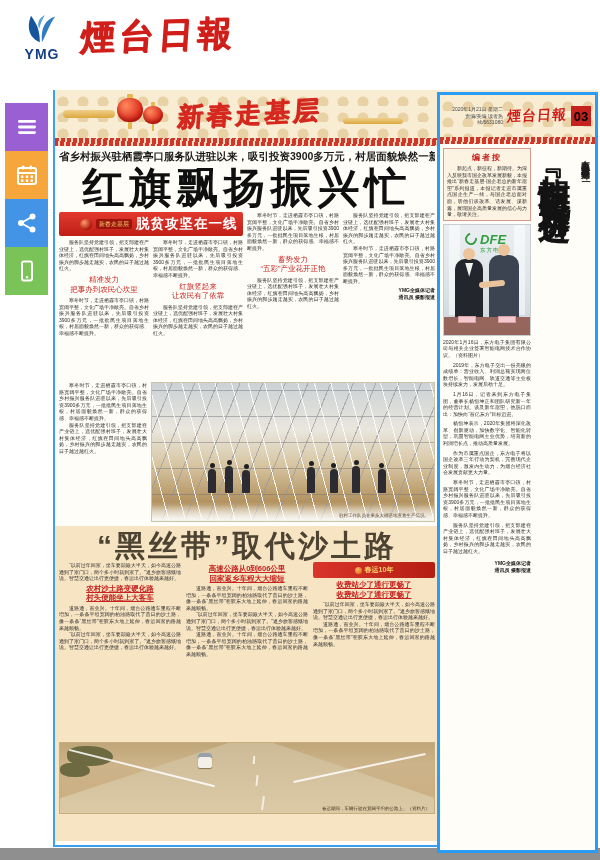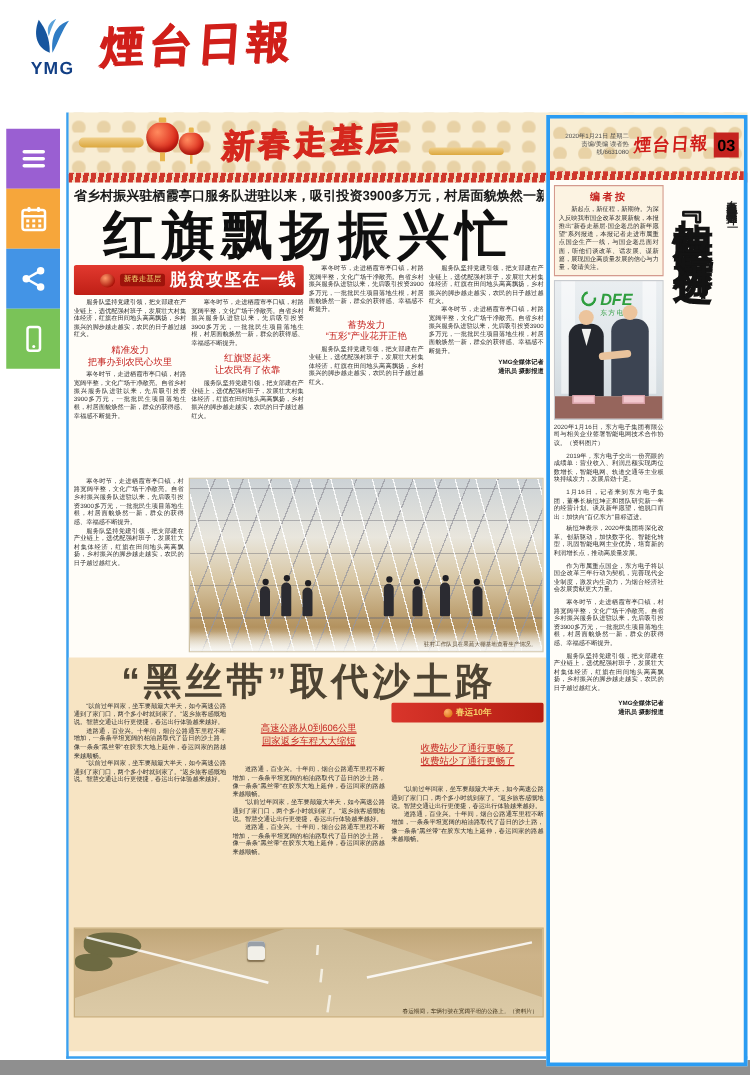--- a/index.html
+++ b/index.html
@@ -76,21 +76,21 @@
   .person::before { content:""; position:absolute; top:-6px; left:1.5px; width:5px; height:5px; border-radius:50%; background:#1f1f24; }
   .pcap { position:absolute; right:5px; bottom:3px; font-size:4.5px; color:#5a4a33; z-index:2; }
 
   
   .art2 { margin-top:4px; background:#f7e4c3; height:315px; padding:3px 4px; position:relative; overflow:hidden; }
   .headline2 { text-align:center; font-size:30px; font-weight:900; letter-spacing:3px; color:#4d4332; line-height:1.1; }
   .subhead2 { text-align:center; color:#c5231f; font-weight:bold; font-size:11.5px; margin:2px 0 3px;
               font-family:"Liberation Serif",serif; letter-spacing:1px; }
   .cols3 { display:flex; gap:5px; height:176px; overflow:hidden; }
   .cols3 > div { flex:1; overflow:hidden; }
-  .sh2 { color:#c5231f; font-weight:normal; font-size:7.5px; line-height:9.5px; text-align:center; margin:16px 0;
+  .sh2 { color:#c5231f; font-weight:bold; font-size:7.5px; line-height:9.5px; text-align:center; margin:2px 0;
          text-decoration:underline; text-underline-offset:1px; }
   .badge-banner { height:16px; background:linear-gradient(90deg,#d9352b,#b51d12); border-radius:2px; color:#f7d269;
          display:flex; align-items:center; justify-content:center; gap:3px; font-size:7px; font-weight:bold; margin-bottom:2px; }
   .bb-dot { width:7px; height:7px; border-radius:50%; background:radial-gradient(circle at 35% 32%, #ffb26e, #e0791a 75%); }
 
   .photo3 { height:72px; margin-top:4px; position:relative; overflow:hidden; border:1px solid #c8ae7e;
             background:linear-gradient(180deg,#bfa678 0%,#cdb389 30%,#c9ae80 100%); }
   .road { position:absolute; inset:0; clip-path:polygon(45% 0, 57% 0, 112% 100%, -12% 100%);
           background:linear-gradient(180deg,#cdbb97,#dccaa6); }
   .dash { position:absolute; width:2px; background:#f4efe2; }
@@ -278,20 +278,24 @@
             <div class="pcap">驻村工作队员在果蔬大棚基地查看生产情况。</div>
           </div>
         </div>
       </div>
 
       <div class="art2">
         <div class="headline2">“黑丝带”取代沙土路</div>
         <div class="cols3">
           <div>
             <p class="t">“以前过年回家，坐车要颠簸大半天，如今高速公路通到了家门口，两个多小时就到家了。”返乡旅客感慨地说。智慧交通让出行更便捷，春运出行体验越来越好。</p>
+            <div class="sh2">
+              <div>农村沙土路变硬化路</div>
+                <div>村头便能坐上大客车</div>
+            </div>
             <p class="t">道路通，百业兴。十年间，烟台公路通车里程不断增加，一条条平坦宽阔的柏油路取代了昔日的沙土路，像一条条“黑丝带”在胶东大地上延伸，春运回家的路越来越顺畅。</p>
             <p class="t">“以前过年回家，坐车要颠簸大半天，如今高速公路通到了家门口，两个多小时就到家了。”返乡旅客感慨地说。智慧交通让出行更便捷，春运出行体验越来越好。</p>
           </div>
           <div>
             <div class="sh2">
               <div>高速公路从0到606公里</div>
                 <div>回家返乡车程大大缩短</div>
             </div>
             <p class="t">道路通，百业兴。十年间，烟台公路通车里程不断增加，一条条平坦宽阔的柏油路取代了昔日的沙土路，像一条条“黑丝带”在胶东大地上延伸，春运回家的路越来越顺畅。</p>
             <p class="t">“以前过年回家，坐车要颠簸大半天，如今高速公路通到了家门口，两个多小时就到家了。”返乡旅客感慨地说。智慧交通让出行更便捷，春运出行体验越来越好。</p>

